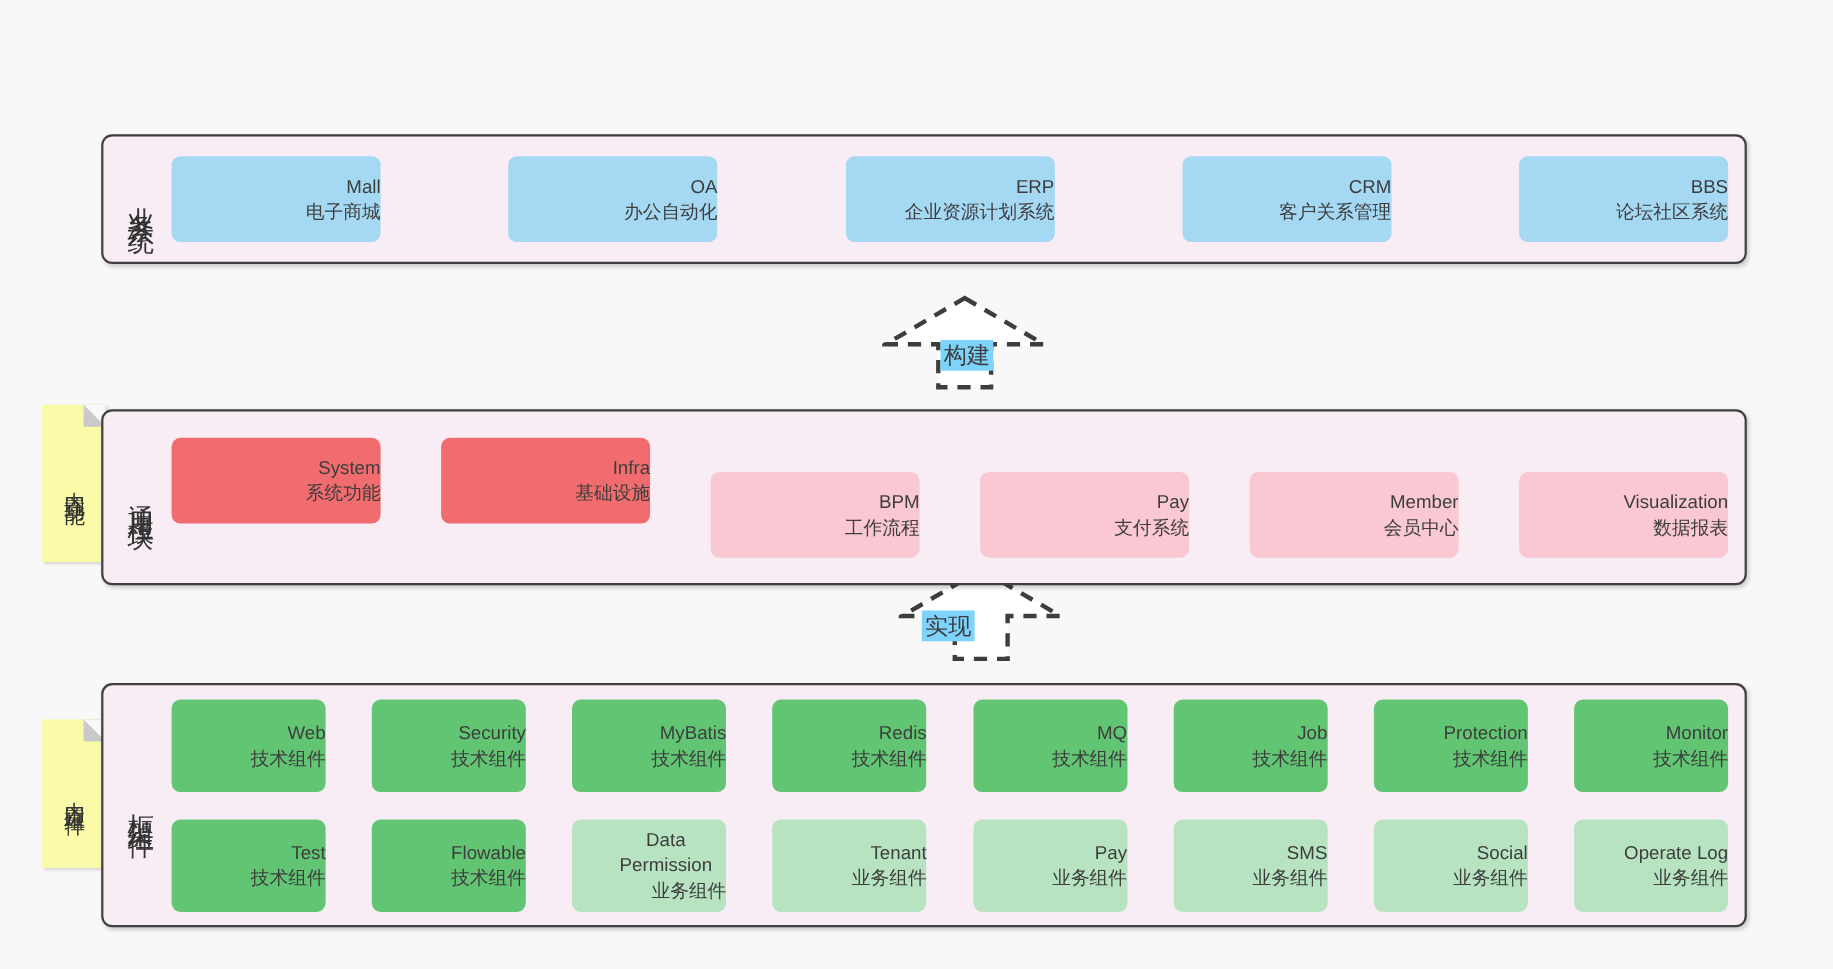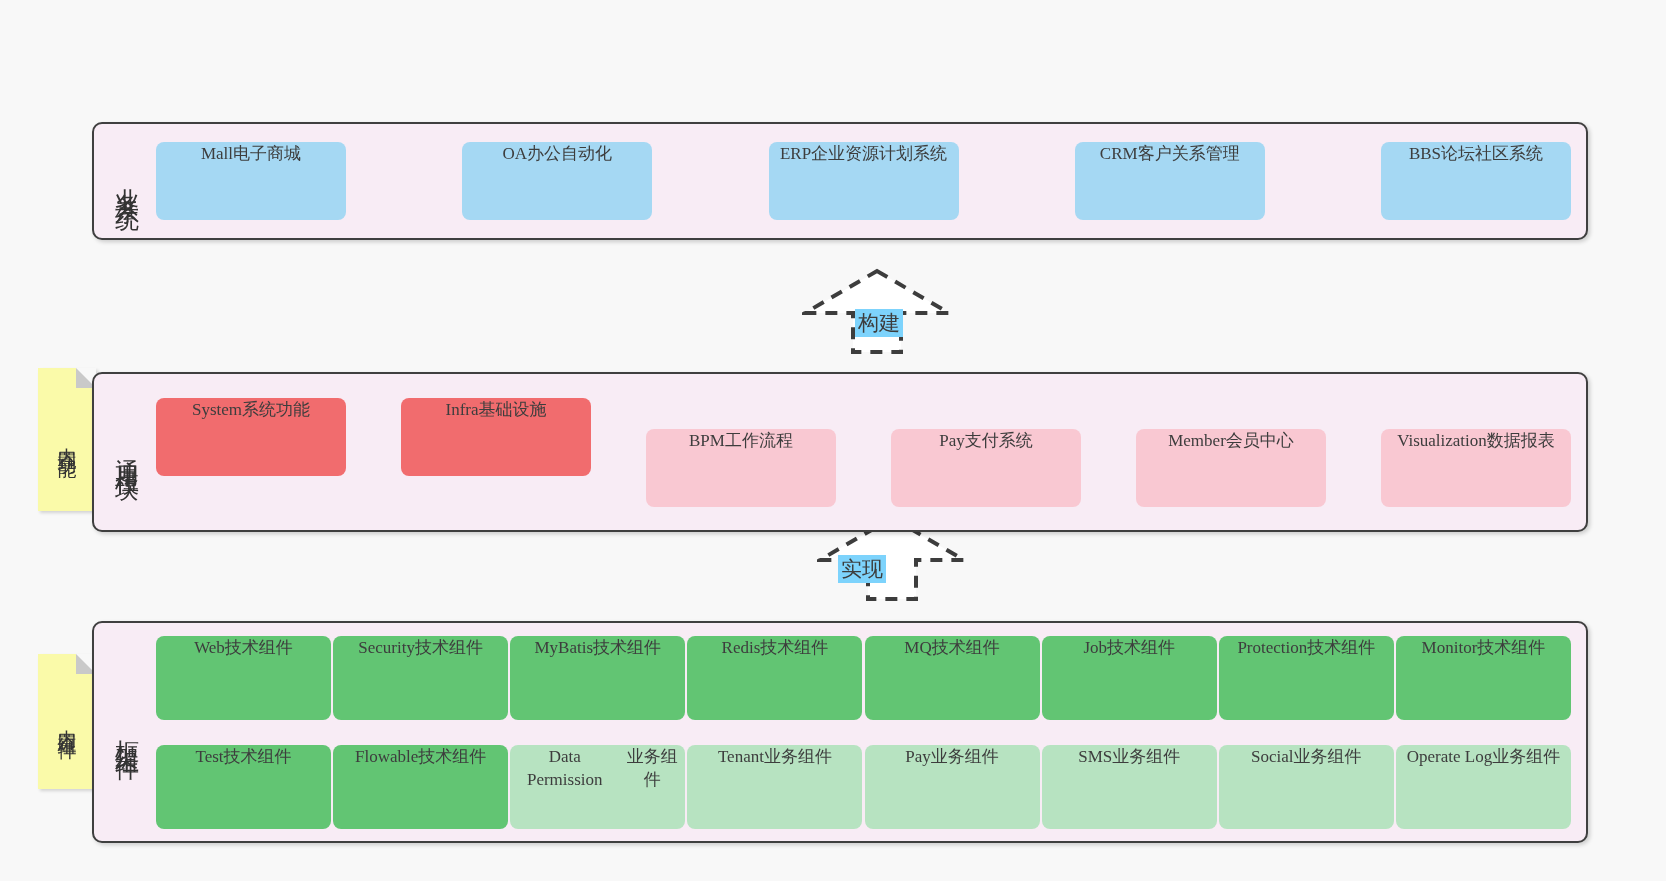--- a/index.html
+++ b/index.html
@@ -37,27 +37,27 @@
   .panel-body{
     flex:1;display:flex;flex-direction:column;
     justify-content:center;gap:25px;margin-left:10px;
   }
   .row{display:flex;justify-content:space-between;}
 
   
   .box{
     box-sizing:border-box;
     border-radius:8px;
-    display:flex;
-    align-items:flex-start;justify-content:center;
+    display:flex;flex-direction:column;
+    align-items:flex-end;justify-content:center;
     text-align:center;
-    font-size:17px;line-height:23px;font-family:Liberation Serif, serif;
+    font-size:17px;line-height:23px;
   }
   .p12 .box{width:190px;height:78px;}
-  #panel-components .box{width:175px;height:84px;}
+  #panel-components .box{width:140px;height:84px;}
   .box .en{max-width:110px;}
   .p12 .box .en{max-width:176px;}
   .t-blue{background:var(--blue,#a5d8f3);}
   .t-red{background:var(--red,#f16c6e);}
   .t-pink{background:var(--pink,#f9c8d2);margin-top:31px;}
   .t-green{background:var(--green,#62c573);}
   .t-lightgreen{background:var(--lightgreen,#b7e3c1);}
 
   
   .note{

